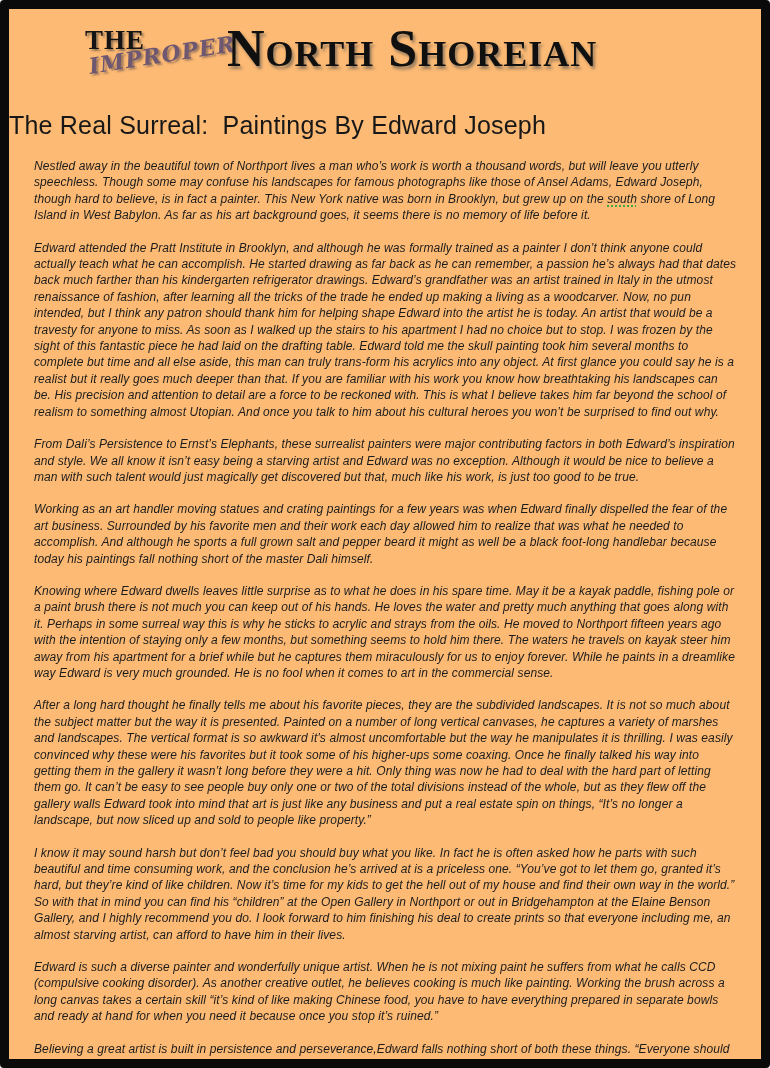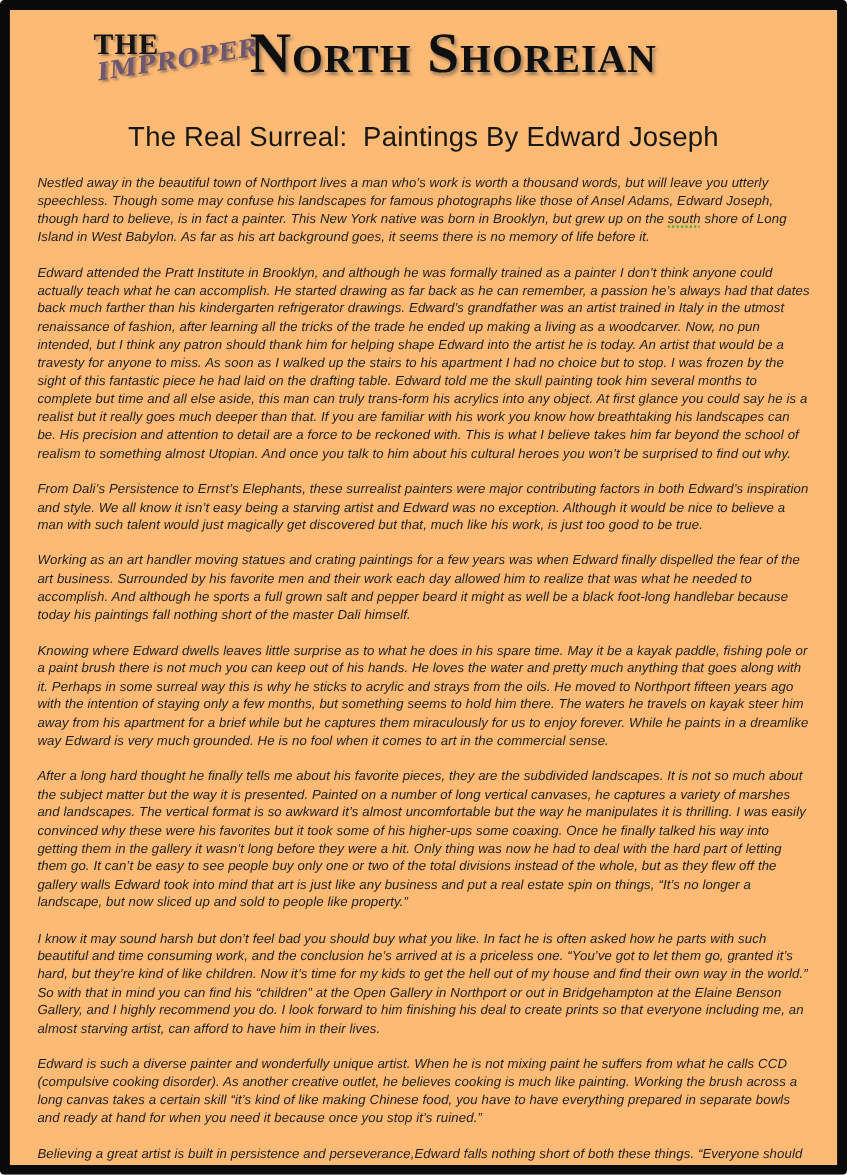--- a/index.html
+++ b/index.html
@@ -47,21 +47,21 @@
     font-variant:small-caps;
     font-weight:bold;
     font-size:52px;
     letter-spacing:1px;
     color:#101010;
     text-shadow:2px 3px 3px rgba(80,80,80,.6);
     white-space:nowrap;
   }
   
   .headline{
-    text-align:center;
+    text-align:left;
     font-size:25px;
     font-weight:normal;
     color:#171717;
     margin:14px 0 10px 0;
     white-space:pre-wrap;
     letter-spacing:.2px;
   }
   
   .body{
     padding:8px 23px 0 25px;

